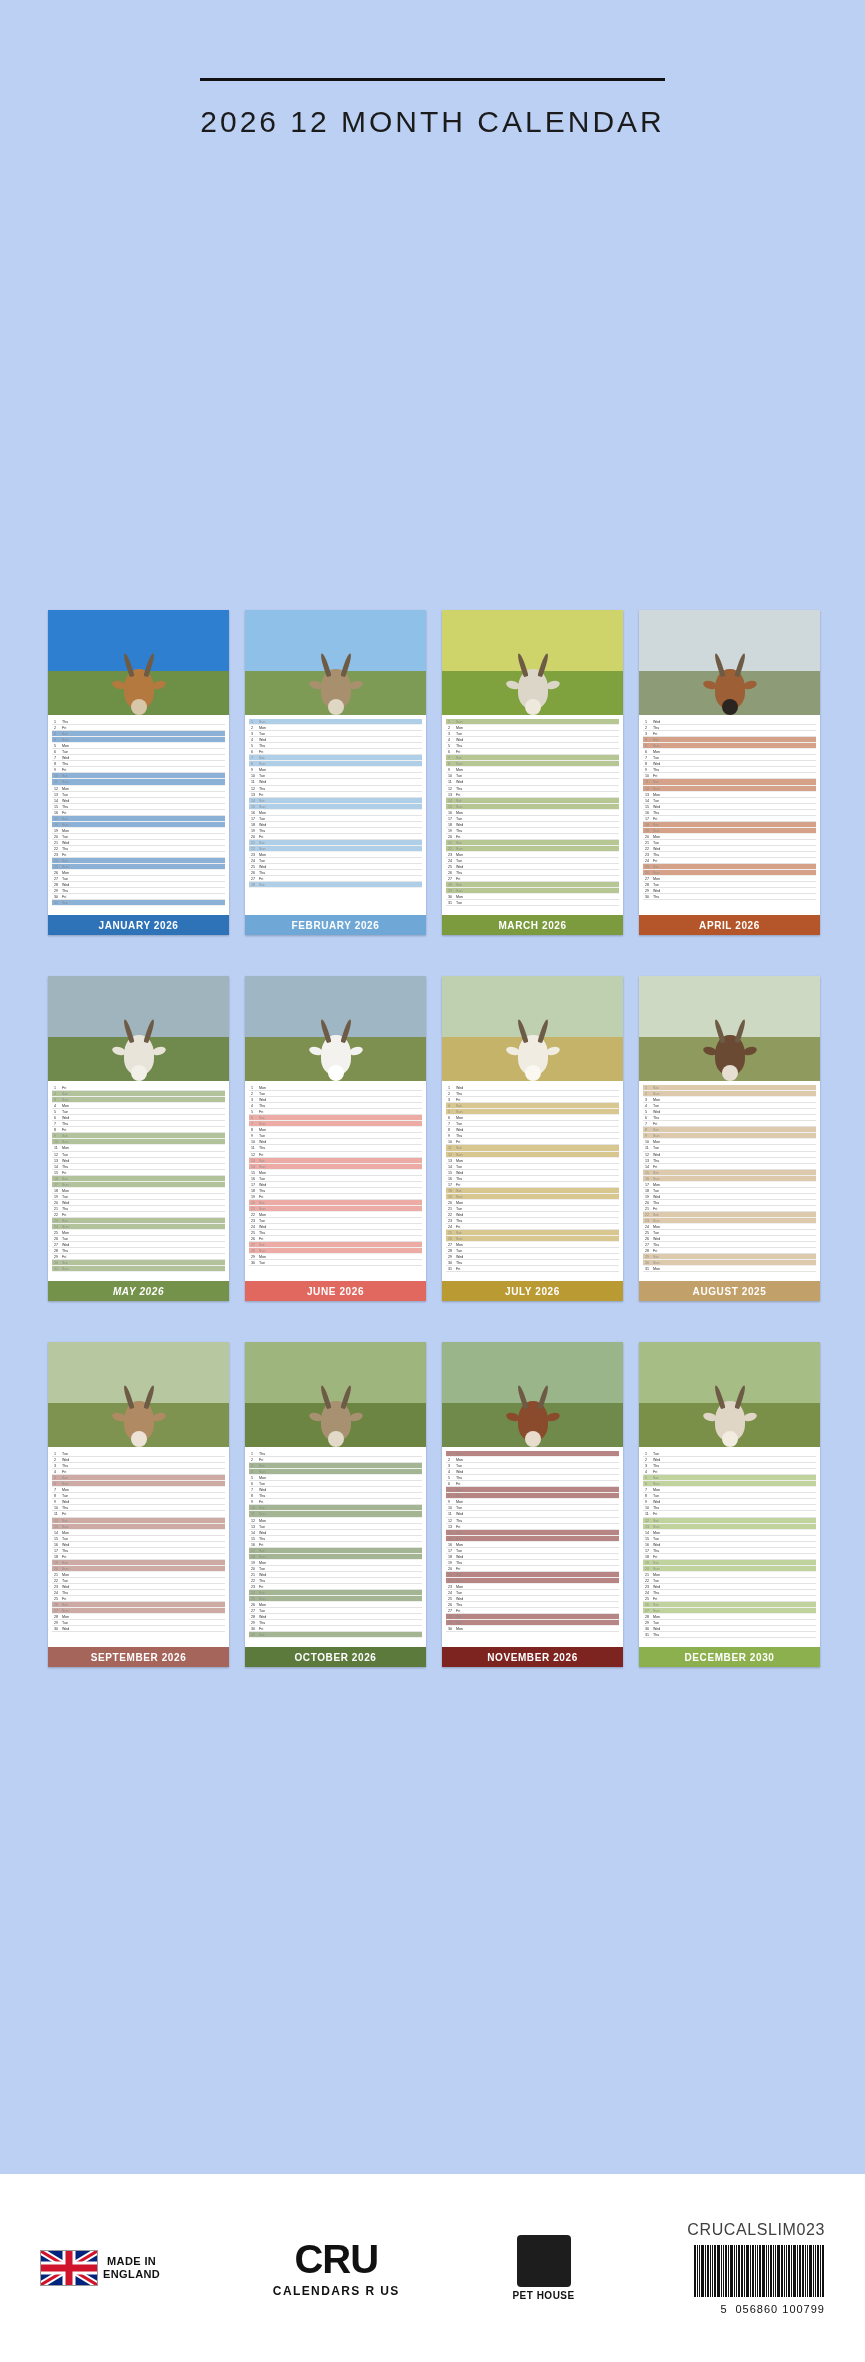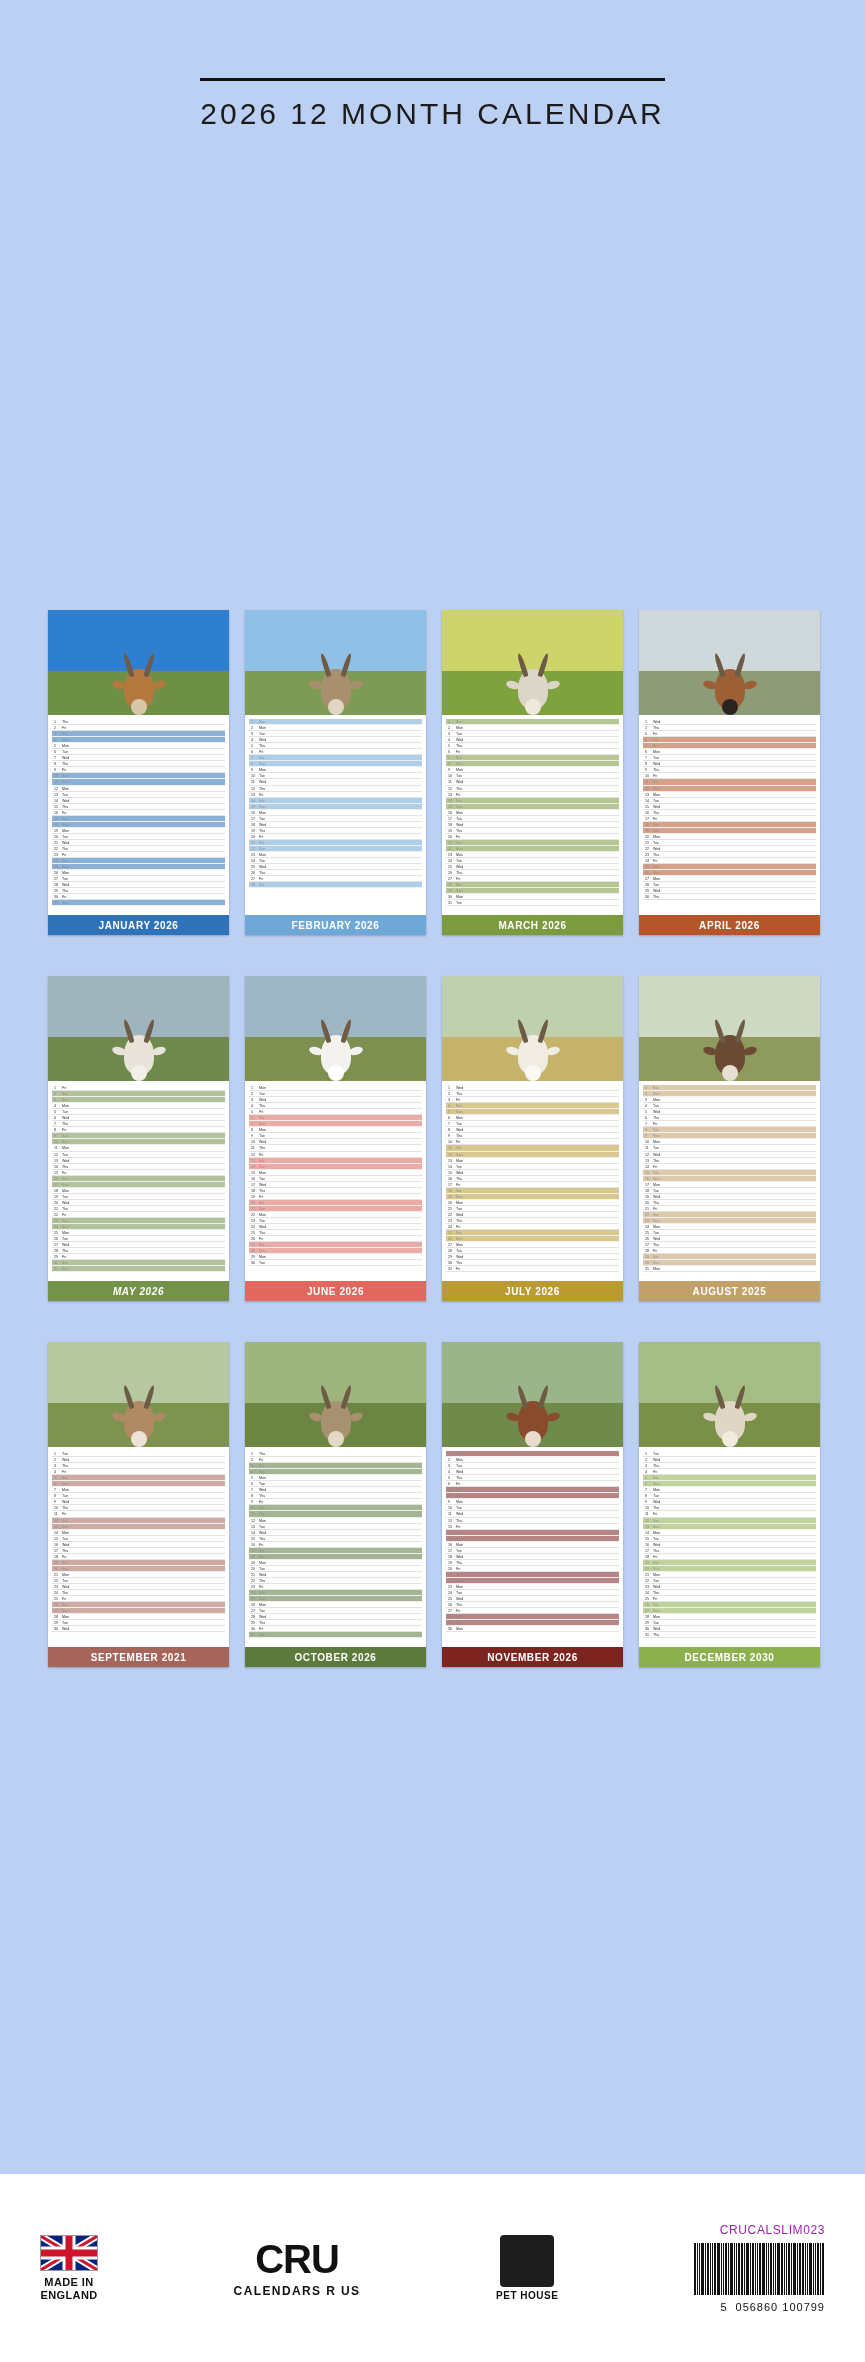--- a/index.html
+++ b/index.html
@@ -28,21 +28,21 @@
     font-weight: bold;
     font-size: 78px;
     letter-spacing: 2px;
     color: #111;
     line-height: 0.95;
   }
   .subtitle-wrap {
     margin-top: 6px;
     display: inline-block;
     border-top: 3px solid #111;
-    padding-top: 16px;
+    padding-top: 24px;
   }
   .subtitle {
     font-size: 30px;
     letter-spacing: 3px;
     color: #1b1b1b;
     font-weight: 500;
   }
 
   
   .grid {
@@ -158,21 +158,21 @@
   }
   .footer-inner {
     width: 100%;
     padding: 0 40px;
     display: flex;
     align-items: center;
     justify-content: space-between;
   }
   .made-in {
     display: flex;
-    flex-direction: column;
+    flex-direction: row;
     align-items: center;
     gap: 5px;
   }
   .flag {
     width: 58px; height: 36px;
     position: relative;
     background: #00247d;
     border: 1px solid #999;
     overflow: hidden;
   }
@@ -250,22 +250,22 @@
     line-height: 1.1;
   }
 
   .barcode-block {
     display: flex;
     flex-direction: column;
     align-items: flex-end;
     gap: 6px;
   }
   .sku {
-    font-size: 12px;
-    color: #a21caf;
+    font-size: 16px;
+    color: #404040;
     letter-spacing: 0.6px;
   }
   .barcode {
     display: flex;
     align-items: flex-end;
     height: 52px;
     gap: 0;
   }
   .barcode i {
     display: block;
@@ -720,21 +720,21 @@
           <div class="drow"><span class="dnum">22</span><span class="dday">Tue</span></div>
           <div class="drow"><span class="dnum">23</span><span class="dday">Wed</span></div>
           <div class="drow"><span class="dnum">24</span><span class="dday">Thu</span></div>
           <div class="drow"><span class="dnum">25</span><span class="dday">Fri</span></div>
           <div class="drow" style="background: rgb(165, 101, 90); opacity: 0.55;"><span class="dnum">26</span><span class="dday">Sat</span></div>
           <div class="drow" style="background: rgb(165, 101, 90); opacity: 0.55;"><span class="dnum">27</span><span class="dday">Sun</span></div>
           <div class="drow"><span class="dnum">28</span><span class="dday">Mon</span></div>
           <div class="drow"><span class="dnum">29</span><span class="dday">Tue</span></div>
           <div class="drow"><span class="dnum">30</span><span class="dday">Wed</span></div>
         </div>
-        <div class="mlabel" style="background: rgb(165, 101, 90);">SEPTEMBER 2021</div>
+        <div class="mlabel" style="background: rgb(165, 101, 90);">SEPTEMBER 2026</div>
       </div>
       <div class="month-card">
         <div class="photo">
           <div class="sky" style="background:linear-gradient(#9fb57e,#9fb57e 60%,#e9eee6)"></div>
           <div class="ground" style="background:#6c8542"></div>
           <div class="goat">
             <div class="head" style="background:#a89170">
               <div class="horn l"></div>
               <div class="horn r"></div>
               <div class="ear l" style="background:#a89170"></div>

